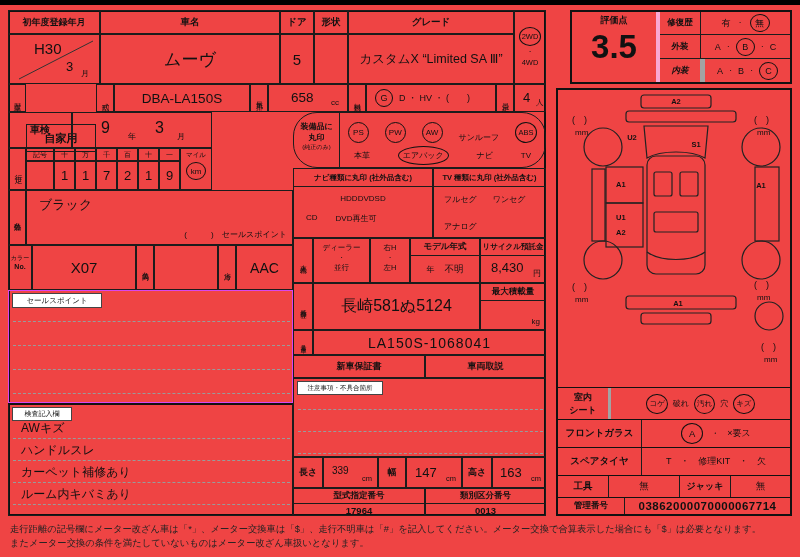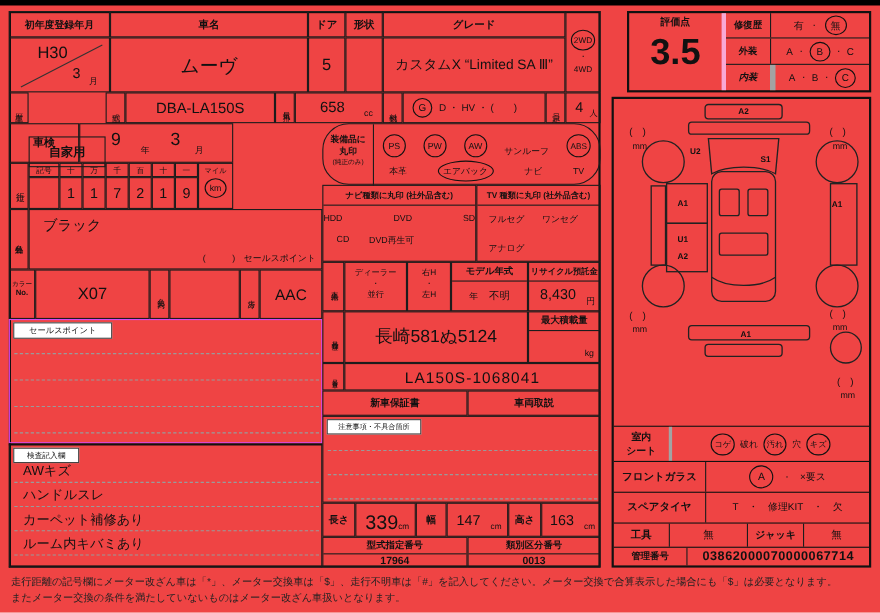--- a/index.html
+++ b/index.html
@@ -154,21 +154,21 @@
     <div class="c" style="left:46px;top:30px;width:205px;height:24px;display:flex;align-items:center;justify-content:space-around;">
       <span style="font-size:8px;">本革</span>
       <span class="circ" style="font-size:8px;padding:3px 4px;border-radius:50%;">エアバック</span>
       <span style="font-size:8px;">ナビ</span>
       <span style="font-size:8px;">TV</span>
     </div>
   </div>
 
   <div class="c b" style="left:293px;top:168px;width:140px;height:70px;">
     <div class="hdr" style="height:17px;border-bottom:1px solid #1c1c1c;font-size:7.5px;">ナビ種類に丸印 (社外品含む)</div>
-    <div style="display:flex;justify-content:space-between;margin-top:7px;">
+    <div style="display:flex;justify-content:center;margin-top:7px;">
       <span style="font-size:8px;">HDD</span>
       <span style="font-size:8px;">DVD</span>
       <span style="font-size:8px;">SD</span>
     </div>
     <div style="display:flex;gap:18px;margin-top:10px;padding-left:12px;">
       <span style="font-size:8px;">CD</span>
       <span style="font-size:8px;">DVD再生可</span>
     </div>
   </div>
   <div class="c b" style="left:433px;top:168px;width:113px;height:70px;">
@@ -223,21 +223,21 @@
 
   <div class="c" style="left:293px;top:378px;width:253px;height:79px;border:1px solid #1c1c1c;">
     <div class="tag" style="position:absolute;left:3px;top:2px;width:84px;height:12px;font-size:6.5px;">注意事項・不具合箇所</div>
     <div class="c dash" style="left:4px;top:30px;width:245px;"></div>
     <div class="c dash" style="left:4px;top:52px;width:245px;"></div>
     <div class="c dash" style="left:4px;top:74px;width:245px;"></div>
   </div>
 
   <div class="c b hdr" style="left:293px;top:457px;width:30px;height:31px;font-size:9px;">長さ</div>
   <div class="c b" style="left:323px;top:457px;width:55px;height:31px;">
-    <span class="c" style="left:8px;top:7px;font-size:18px;">339</span>
+    <span class="c" style="left:8px;top:7px;font-size:10px;">339</span>
     <span class="c" style="right:5px;bottom:4px;font-size:7.5px;">cm</span>
   </div>
   <div class="c b hdr" style="left:378px;top:457px;width:28px;height:31px;font-size:9px;">幅</div>
   <div class="c b" style="left:406px;top:457px;width:56px;height:31px;">
     <span class="c" style="left:8px;top:7px;font-size:13px;">147</span>
     <span class="c" style="right:5px;bottom:4px;font-size:7.5px;">cm</span>
   </div>
   <div class="c b hdr" style="left:462px;top:457px;width:30px;height:31px;font-size:9px;">高さ</div>
   <div class="c b" style="left:492px;top:457px;width:54px;height:31px;">
     <span class="c" style="left:7px;top:7px;font-size:13px;">163</span>

